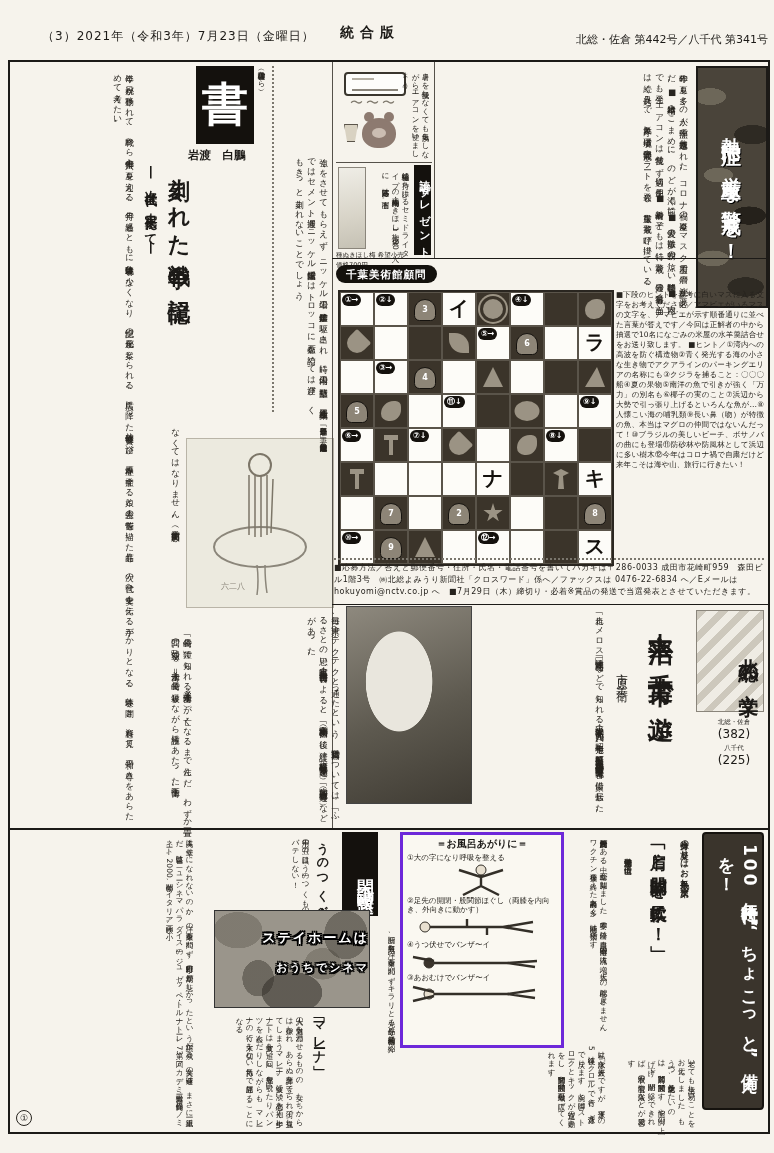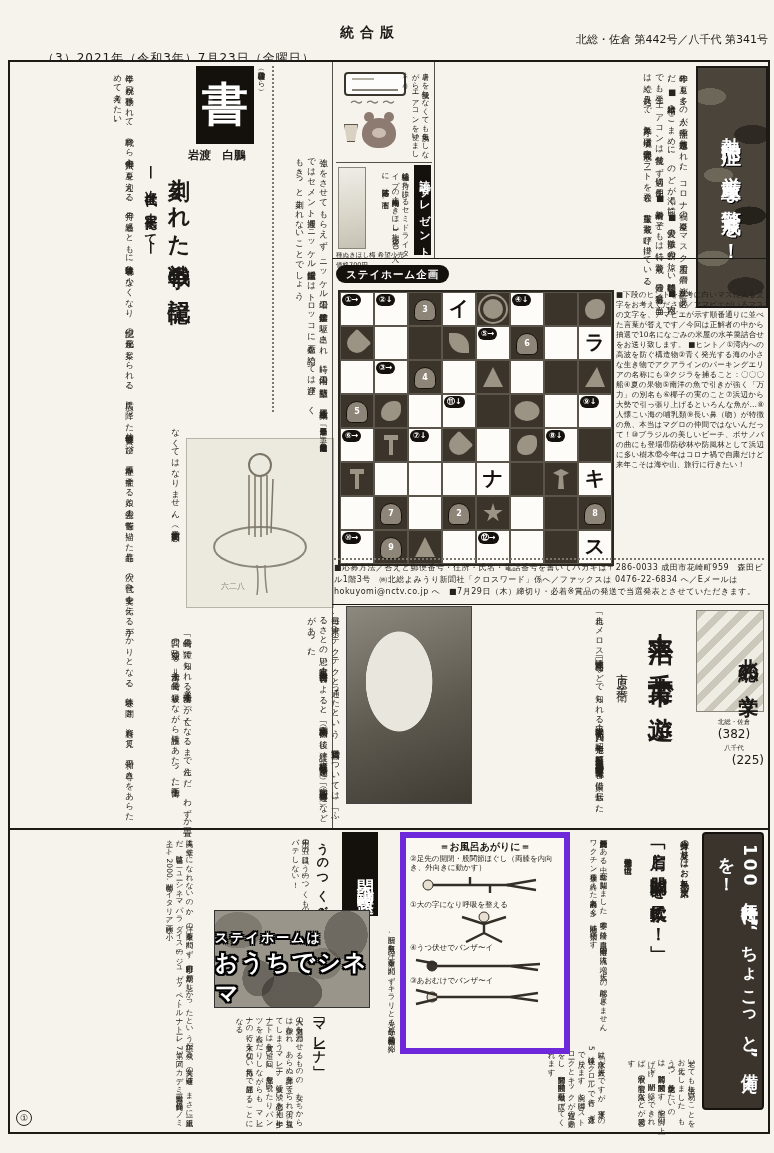--- a/index.html
+++ b/index.html
@@ -10,21 +10,21 @@
   }
   .abs{position:absolute;}
   .v{writing-mode:vertical-rl;text-orientation:mixed;}
   .hline{position:absolute;background:#1c1a17;height:2px;}
   .vline{position:absolute;background:#55514a;width:1px;}
   .dotv{position:absolute;width:0;border-left:2px dotted #7a766d;}
   .doth{position:absolute;height:0;border-top:2px dotted #7a766d;}
 
   
   .hdr{position:absolute;top:22px;left:0;width:774px;height:36px;font-size:12px;}
-  .hdr .left{position:absolute;left:42px;top:28px;letter-spacing:1px;}
+  .hdr .left{position:absolute;left:42px;top:6px;letter-spacing:1px;}
   .hdr .center{position:absolute;left:340px;top:2px;font-size:14px;font-weight:bold;letter-spacing:6px;}
   .hdr .right{position:absolute;right:6px;top:10px;font-size:11px;}
 
   
   .frame{position:absolute;left:8px;top:60px;width:758px;height:1070px;border:2px solid #1c1a17;background:#f6f3ec;}
 
   .smalltxt{font-size:8.5px;line-height:12px;letter-spacing:0.5px;color:#26231e;}
   .tinytxt{font-size:7.5px;line-height:10px;color:#26231e;}
 
   
@@ -95,21 +95,21 @@
     background:#9a958b;
     background-image:
       radial-gradient(ellipse 40px 30px at 15% 20%, #55504662 0 60%, transparent 61%),
       radial-gradient(ellipse 36px 40px at 85% 25%, #3e3a3277 0 60%, transparent 61%),
       radial-gradient(ellipse 50px 34px at 50% 85%, #2e2a2488 0 60%, transparent 61%),
       radial-gradient(ellipse 30px 26px at 70% 55%, #6c675c88 0 60%, transparent 61%),
       radial-gradient(ellipse 26px 30px at 28% 70%, #44403888 0 60%, transparent 61%);
     border:1px solid #333;overflow:hidden;
   }
   .outline-txt{
-    color:#fff;font-weight:bold;text-align:left;letter-spacing:2px;
+    color:#fff;font-weight:bold;text-align:right;letter-spacing:2px;
     text-shadow:-2px -2px 0 #000,2px -2px 0 #000,-2px 2px 0 #000,2px 2px 0 #000,0 2px 0 #000,0 -2px 0 #000,2px 0 0 #000,-2px 0 0 #000;
   }
   .chat-banner{background:#14110d;color:#fff;font-size:17px;font-weight:bold;letter-spacing:6px;
     display:flex;justify-content:center;padding-top:8px;box-sizing:border-box;}
   .dark-banner{background:#3a342c;color:#fff;border:2px solid #16130f;border-radius:4px;
     display:flex;justify-content:center;padding-top:10px;box-sizing:border-box;
     font-size:17px;font-weight:bold;letter-spacing:3px;}
   .health-head{font-size:17px;font-weight:bold;letter-spacing:2px;}
 
   .figrow svg{display:block;}
@@ -190,21 +190,21 @@
   <div class="abs tinytxt" style="left:326px;top:188px;width:70px;font-size:6.5px;">種ぬきほし梅 希望小売価格700円</div>
 
   <div class="vline" style="left:424px;top:0;height:196px;"></div>
   <div class="abs v smalltxt" style="left:430px;top:6px;width:250px;height:236px;">昨年の夏も多くの人が熱中症で救急搬送された。コロナ禍の今夏はマスク着用で一層の注意が必要だ。■水分補給はこまめに、のどが渇く前に■愛犬の散歩は朝夕の涼しい時間帯に■室内でも発生、エアコンは我慢せず適切に使用を■高齢者や子どもは特に警戒を。連日の猛暑日も当面は続く見込みで、気象庁と環境省は熱中症警戒アラートを発表し、厳重な警戒を呼び掛けている。</div>
   <div class="abs camo v" style="left:686px;top:4px;width:68px;height:238px;display:flex;">
     <span class="banner-txt">熱中症に厳重な警戒を！</span>
   </div>
 
   <div class="hline" style="left:322px;top:196px;width:436px;height:1px;"></div>
   <div class="abs" style="left:326px;top:201px;">
-    <span class="cw-tag">ステイホーム企画</span>
+    <span class="cw-tag">千葉美術館顧問</span>
   </div>
 
   <div class="abs cw-grid" style="left:328px;top:228px;">
       <div class="cw-cell cw-w">
         <span class="cw-n">①→</span>
       </div>
       <div class="cw-cell cw-w">
         <span class="cw-n">②↓</span>
       </div>
       <div class="cw-cell cw-b">
@@ -357,21 +357,21 @@
 
   <div class="hline" style="left:322px;top:542px;width:436px;height:1px;"></div>
 
   <div class="abs v lit-banner" style="left:686px;top:548px;width:68px;height:102px;">
     <span>北総の文学</span>
   </div>
   <div class="abs" style="left:694px;top:656px;width:60px;text-align:center;">
     <div style="font-size:6.5px;">北総・佐倉</div>
     <div style="font-size:12px;">(382)</div>
     <div style="font-size:6.5px;margin-top:3px;">八千代</div>
-    <div style="font-size:12px;text-align:right;">(225)</div>
+    <div style="font-size:12px;">(225)</div>
   </div>
 
   <div class="abs v lit-head" style="left:634px;top:550px;height:212px;">太宰治　千葉市で遊ぶ</div>
   <div class="abs v lit-author" style="left:604px;top:602px;height:130px;">市原善衛</div>
 
   <div class="abs v smalltxt" style="left:466px;top:548px;width:130px;height:214px;">「走れメロス」「津軽」「人間失格」などで知られる小説家・太宰治（一九〇九〜一九四八）。昭和十年七月、船橋町五日市本宿一九二八番地（現・船橋市宮本町一丁目十三番九号）の借家に転居した。</div>
   <div class="abs photo" style="left:336px;top:544px;width:124px;height:196px;"></div>
   <div class="abs v smalltxt" style="left:188px;top:548px;width:144px;height:214px;">毎日、東京へテクテクと通ったという。活動写真館については、「ふるさとの思い出写真集・千葉」（国書刊行会）によると、「千葉劇場」（映画館）の後に建設、紅谷横町（現・千葉銀座通り）、「新興館」（現・吉華町通り）などがあった。</div>
 
   <div class="hline" style="left:0;top:766px;width:758px;"></div>
@@ -379,34 +379,34 @@
   <div class="abs v dark-banner" style="left:692px;top:770px;width:62px;height:278px;">
     <span>100年時代に“ちょこっと”備えを！</span>
   </div>
   <div class="abs v tinytxt" style="left:670px;top:772px;height:216px;font-size:8.5px;font-weight:bold;">身体の凝りはお手入れ次第㊳</div>
   <div class="abs v health-head" style="left:638px;top:776px;height:210px;">「肩と股関節を柔軟に！」</div>
   <div class="abs v tinytxt" style="left:612px;top:790px;height:190px;font-size:8px;">健康運動指導士　山田佐世子</div>
   <div class="abs v tinytxt" style="left:604px;top:992px;width:82px;height:72px;">老いても生活し易いことをお伝えしました。もう一つ、老化予防したいのは、肩関節と股関節です。腕や脚の上げ下げ、開閉が楽にできれば、衣服の着脱や入浴などが容易です。</div>
   <div class="abs v tinytxt" style="left:552px;top:772px;width:46px;height:204px;">国内外反対意見がある中、五輪が開幕しました。不要の外出は自粛、羽田空港の人流は増、拡大への心配は尽きません。ワクチン接種を終えた高齢者も多く、油断は禁物です。</div>
   <div class="abs v tinytxt" style="left:390px;top:984px;width:206px;height:80px;">私は水泳が大好きですが、平泳ぎの5往復はクロールで行き、背泳ぎで戻ります。腕と脚はストロークとキックが真逆の動きをし、肩関節や股関節の可動域を広げてくれます。</div>
 
-  <div class="abs" style="left:390px;top:770px;width:158px;height:210px;border:6px solid #6d28d9;background:#faf8f1;">
+  <div class="abs" style="left:390px;top:770px;width:158px;height:210px;border:3px solid #6d28d9;background:#faf8f1;">
     <div style="text-align:center;font-size:10px;font-weight:bold;padding-top:2px;">＝お風呂あがりに＝</div>
+    <div class="figrow" style="padding:2px 4px 0;">
+      <div class="figlabel">①大の字になり呼吸を整える</div>
+      <svg width="148" height="34">
+        <circle cx="74" cy="8" r="5" fill="#e8e0d0" stroke="#332f28"></circle>
+        <path d="M74 13 L74 24 M74 15 L52 8 M74 15 L96 8 M74 24 L56 33 M74 24 L92 33" stroke="#332f28" stroke-width="2.4" fill="none"></path>
+      </svg>
+    </div>
     <div class="figrow" style="padding:0 4px;">
       <div class="figlabel">②足先の開閉・股関節ほぐし（両膝を内向き、外向きに動かす）</div>
       <svg width="148" height="26">
         <circle cx="18" cy="13" r="5" fill="#e8e0d0" stroke="#332f28"></circle>
         <path d="M23 13 L96 13 M96 13 L126 8 M96 13 L126 18 M60 13 L60 5 M80 13 L80 21" stroke="#332f28" stroke-width="2.4" fill="none"></path>
-      </svg>
-    </div>
-    <div class="figrow" style="padding:2px 4px 0;">
-      <div class="figlabel">①大の字になり呼吸を整える</div>
-      <svg width="148" height="34">
-        <circle cx="74" cy="8" r="5" fill="#e8e0d0" stroke="#332f28"></circle>
-        <path d="M74 13 L74 24 M74 15 L52 8 M74 15 L96 8 M74 24 L56 33 M74 24 L92 33" stroke="#332f28" stroke-width="2.4" fill="none"></path>
       </svg>
     </div>
     <div class="figrow" style="padding:0 4px;">
       <div class="figlabel">④うつ伏せでバンザ〜イ</div>
       <svg width="148" height="24">
         <circle cx="22" cy="14" r="5" fill="#3a342c" stroke="#332f28"></circle>
         <path d="M27 14 L100 14 M27 12 L6 8 M100 14 L130 12 M100 14 L128 18" stroke="#332f28" stroke-width="2.4" fill="none"></path>
       </svg>
     </div>
     <div class="figrow" style="padding:0 4px;">
@@ -420,20 +420,20 @@
 
   <div class="abs v chat-banner" style="left:332px;top:770px;width:36px;height:84px;">
     <span>閑話喫題</span>
   </div>
   <div class="abs v" style="left:304px;top:772px;height:90px;font-size:12px;font-weight:bold;letter-spacing:2px;">うのつく食べ物</div>
   <div class="abs v tinytxt" style="left:268px;top:772px;width:32px;height:92px;">土用の丑の日は「う」のつくもの食べ夏バテしない！</div>
 
   <div class="abs v tinytxt" style="left:362px;top:868px;width:24px;height:130px;">新旧、有無名、洋の東西を問わずキラリと光る作品を独断・偏見で紹介。</div>
   <div class="abs collage" style="left:204px;top:848px;width:154px;height:96px;">
     <div class="outline-txt" style="font-size:13px;margin-top:18px;">ステイホームは</div>
-    <div class="outline-txt" style="font-size:23px;margin-top:0;">おうちでシネマ</div>
+    <div class="outline-txt" style="font-size:11px;margin-top:13px;">おうちでシネマ</div>
   </div>
   <div class="abs v" style="left:300px;top:950px;height:110px;font-size:13px;font-weight:bold;">「マレーナ」</div>
   <div class="abs v tinytxt" style="left:188px;top:950px;width:106px;height:114px;">大人の魅力を漂わせるものの、女たちからは嫌われ、あらぬ悪評を立てられ街で孤立してしまうマレーナ。彼女に淡い恋心を抱く少年レナートは彼女を追い回し、部屋を覗いたりパンツを盗んだりしながらも、マレーナの行く末を切ない気持ちで見届けることになる。</div>
   <div class="abs v tinytxt" style="left:2px;top:772px;width:182px;height:292px;">美人は幸せになれないのか、洋の東西を問わず、日野小町の最期が悲しかったという伝説が残る。美女の運命は、まさに紙一重だ。監督は「ニューシネマパラダイス」のジュゼッペ・トルナトーレ。第73回アカデミー撮影賞、作品賞にノミネート。2000年公開、イタリア映画。（小）</div>
 
   <div class="abs circle-mark" style="left:6px;top:1048px;">①</div>
 </div>
 
 </body></html>

